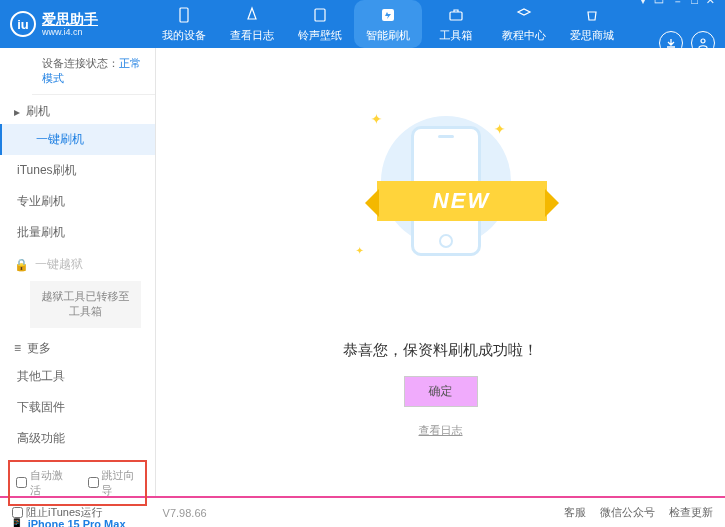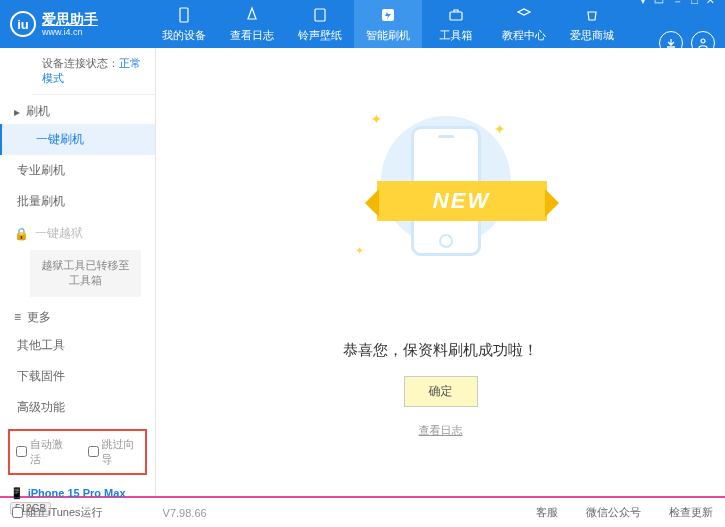--- a/index.html
+++ b/index.html
@@ -5,21 +5,21 @@
 * { margin: 0; padding: 0; box-sizing: border-box; font-family: "Microsoft YaHei", sans-serif; }
 body { width: 725px; height: 527px; overflow: hidden; background: #fff; }
 
 .header { background: #1d7fe2; height: 48px; display: flex; align-items: center; padding: 0 10px; color: #fff; }
 .logo-wrap { display: flex; align-items: center; gap: 6px; width: 140px; }
 .logo-circle { width: 26px; height: 26px; border: 2px solid #fff; border-radius: 50%; display: flex; align-items: center; justify-content: center; font-weight: bold; font-size: 13px; }
 .logo-text { font-size: 14px; font-weight: bold; text-decoration: underline; }
 .logo-url { font-size: 9px; opacity: 0.9; margin-top: -2px; }
 .nav { display: flex; height: 100%; flex: 1; }
 .nav-item { width: 68px; display: flex; flex-direction: column; align-items: center; justify-content: center; gap: 4px; cursor: pointer; font-size: 11px; }
-.nav-item.active { background: #3b96ec; }
+.nav-item.active { background: #3b96ec; border-radius: 10px; }
 .nav-icon { width: 18px; height: 18px; display: flex; align-items: center; justify-content: center; }
 .header-right { display: flex; align-items: center; gap: 6px; margin-left: auto; }
 .win-controls { display: flex; gap: 8px; font-size: 11px; margin-bottom: 18px; }
 .win-btn { cursor: pointer; opacity: 0.9; }
 .circle-btn { width: 24px; height: 24px; border: 1.5px solid #fff; border-radius: 50%; display: flex; align-items: center; justify-content: center; cursor: pointer; }
 
 .body-wrap { display: flex; height: 448px; }
 .sidebar { width: 156px; border-right: 1px solid #e5e5e5; display: flex; flex-direction: column; font-size: 12px; color: #555; }
 .status-bar { padding: 8px 10px; font-size: 11px; color: #666; border-bottom: 1px solid #eee; margin-left: 32px; }
 .status-val { color: #1d7fe2; }
@@ -40,26 +40,26 @@
 .circle-bg { position: absolute; top: 10px; left: 40px; width: 130px; height: 130px; border-radius: 50%; background: #e3f1fd; }
 .phone { position: absolute; top: 20px; left: 70px; width: 70px; height: 130px; background: #fff; border: 3px solid #d0e8fa; border-radius: 10px; }
 .phone::before { content: ""; position: absolute; top: 6px; left: 50%; transform: translateX(-50%); width: 16px; height: 3px; background: #d0e8fa; border-radius: 2px; }
 .phone::after { content: ""; position: absolute; bottom: 5px; left: 50%; transform: translateX(-50%); width: 10px; height: 10px; border: 2px solid #d0e8fa; border-radius: 50%; }
 .ribbon { position: absolute; top: 75px; left: 36px; width: 170px; height: 40px; background: #ffd43b; display: flex; align-items: center; justify-content: center; font-weight: 900; font-size: 22px; color: #fff; letter-spacing: 2px; font-style: italic; }
 .ribbon::before, .ribbon::after { content: ""; position: absolute; top: 8px; width: 0; height: 0; border: 14px solid transparent; }
 .ribbon::before { left: -18px; border-right-color: #f4b800; border-left-width: 6px; }
 .ribbon::after { right: -18px; border-left-color: #f4b800; border-right-width: 6px; }
 .sparkle { position: absolute; color: #ffd43b; font-size: 14px; }
 .success-msg { font-size: 15px; color: #333; margin-top: 39px; }
-.confirm-btn { padding: 6px 24px; border: 1px solid #ccc; background: #fef9c3; cursor: pointer; font-size: 12px; color: #555; }
+.confirm-btn { padding: 6px 24px; border: 1px solid #ccc; background: #f0abfc; cursor: pointer; font-size: 12px; color: #555; }
 .log-link { font-size: 11px; color: #999; cursor: pointer; text-decoration: underline; }
 
 .footer { height: 31px; border-top: 2px solid #ec4899; display: flex; align-items: center; padding: 0 12px; font-size: 11px; color: #666; }
 .footer .chk { color: #666; }
-.footer-right { margin-left: auto; display: flex; gap: 28px; }
+.footer-right { margin-left: auto; display: flex; gap: 14px; }
 .footer-link { cursor: pointer; }
 .version { margin-left: 60px; color: #999; }
 </style>
 </head>
 <body>
 
 <div class="header">
   <div class="logo-wrap">
     <div class="logo-circle">iu</div>
     <div>
@@ -156,20 +156,21 @@
 <div class="body-wrap">
   <div class="sidebar">
     <div class="status-bar">
       <span>设备连接状态：</span><span class="status-val">正常模式</span>
     </div>
     <div class="side-section">
       <span>▸</span>
       <span>刷机</span>
     </div>
     <div class="side-item active">一键刷机</div>
+    <div class="side-item">iTunes刷机</div>
     <div class="side-item">专业刷机</div>
     <div class="side-item">批量刷机</div>
     <div class="side-locked">
       <span>🔒</span>
       <span>一键越狱</span>
     </div>
     <div class="side-box">越狱工具已转移至工具箱</div>
     <div class="side-section">
       <span>≡</span>
       <span>更多</span>

